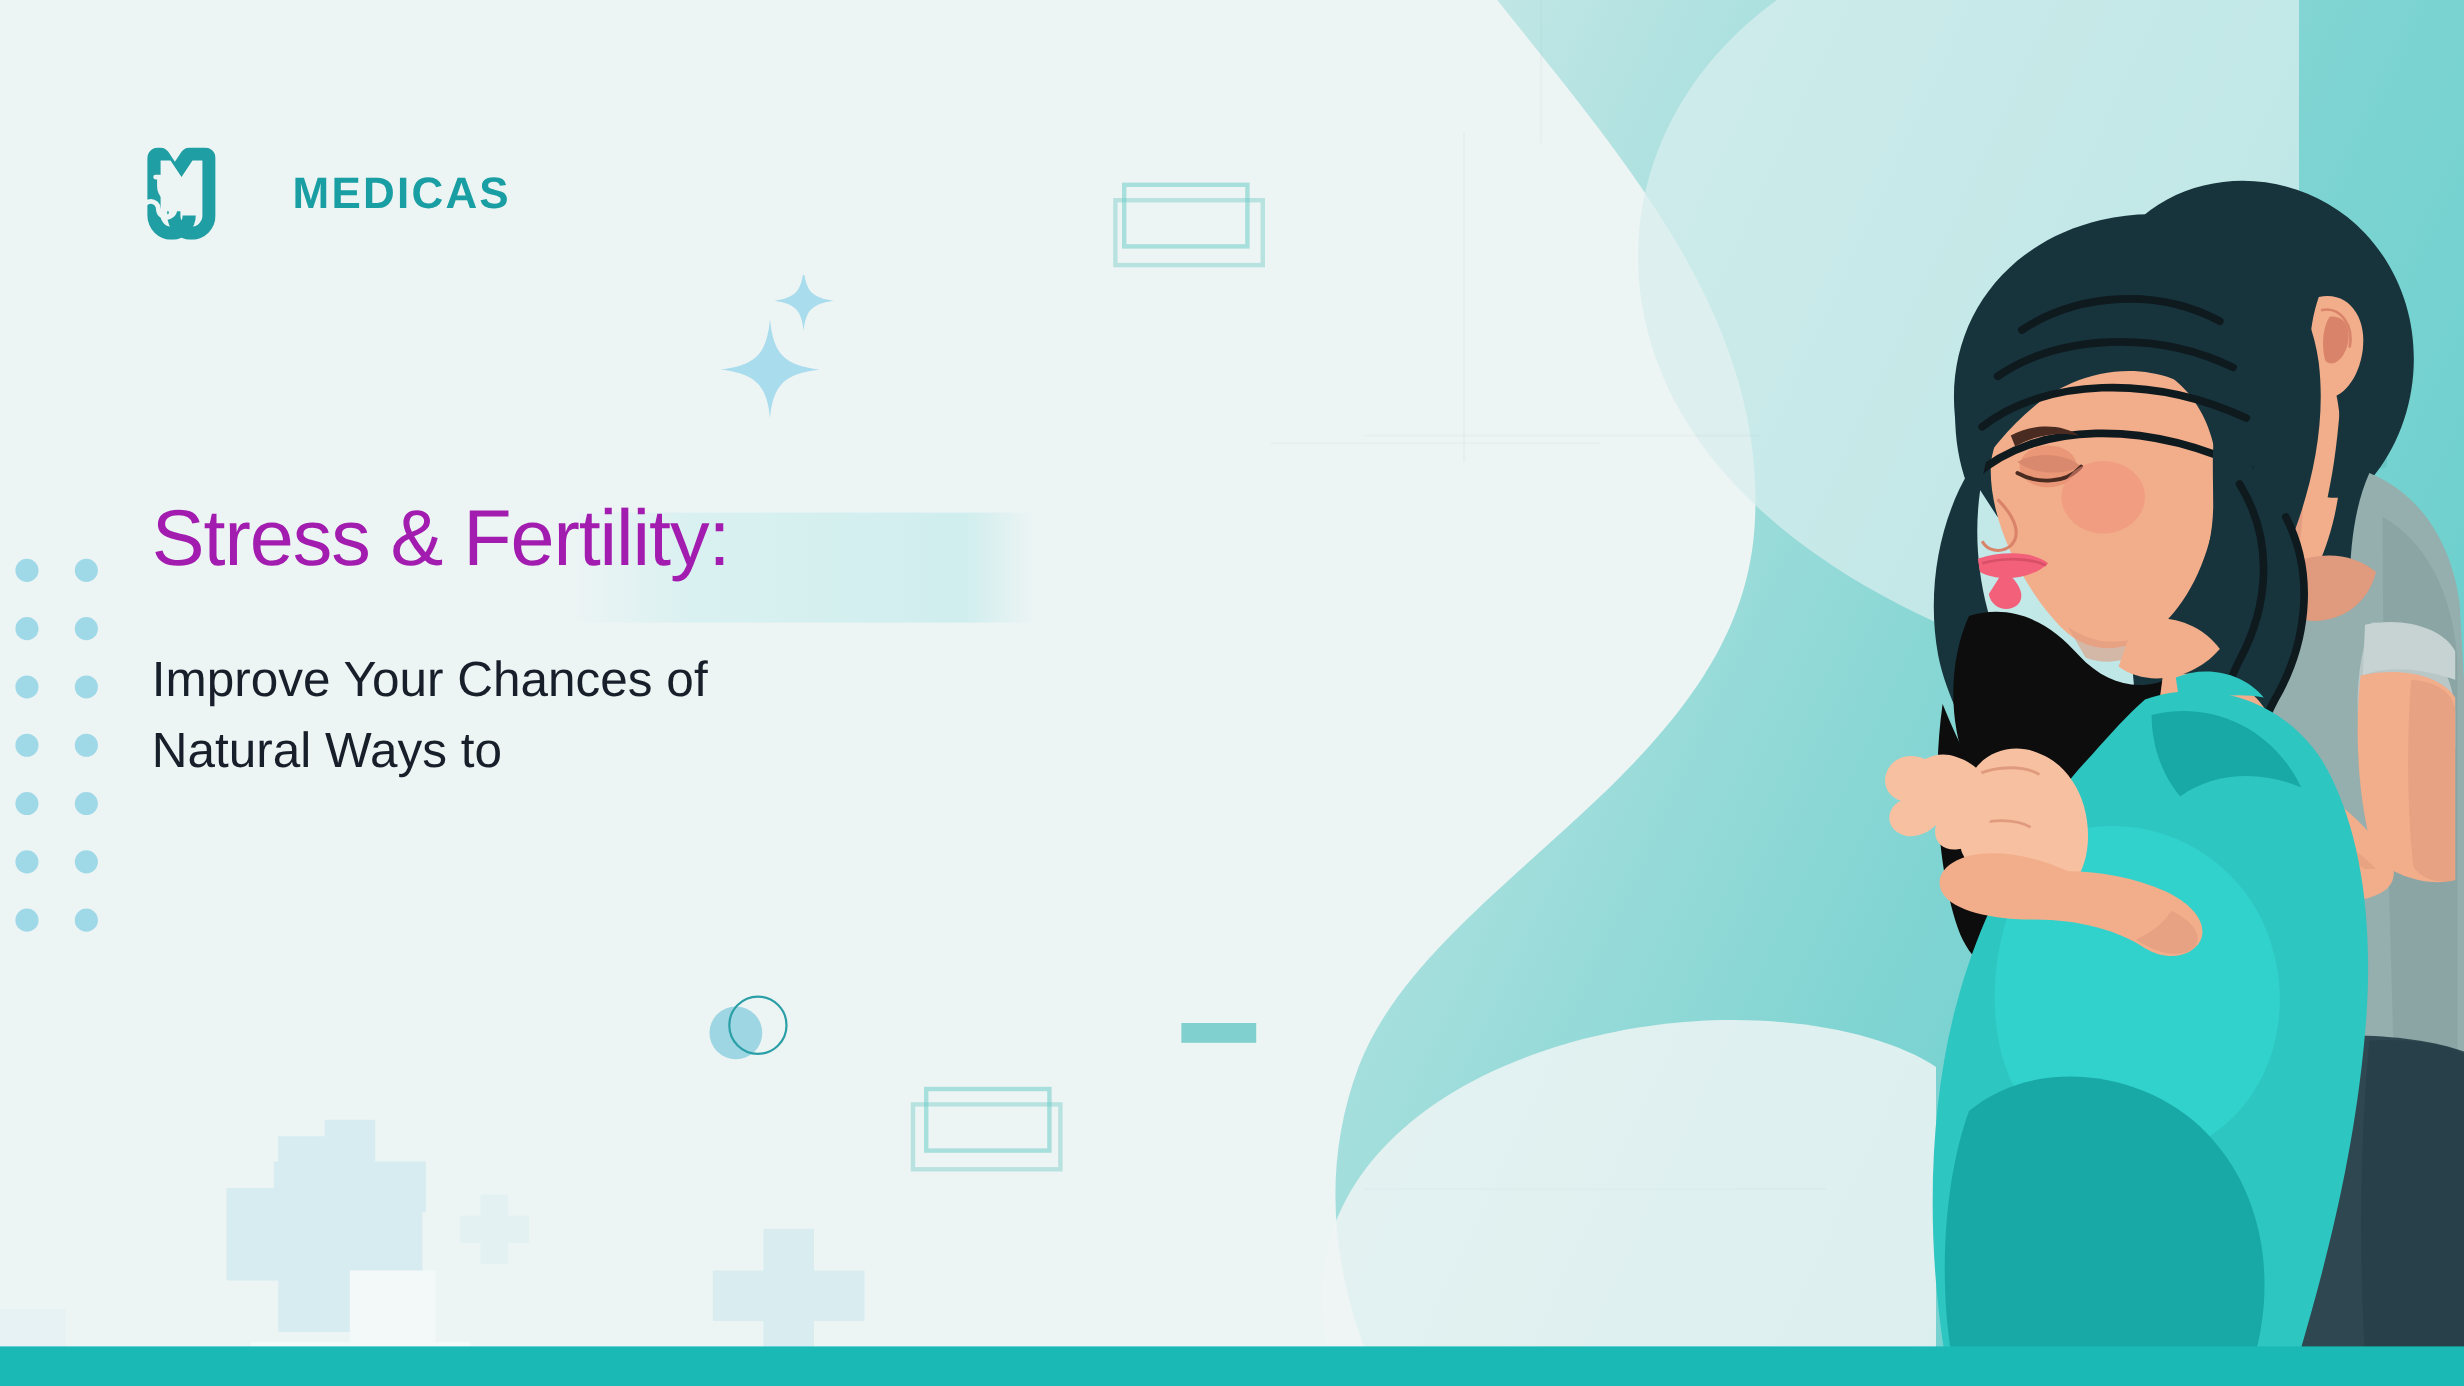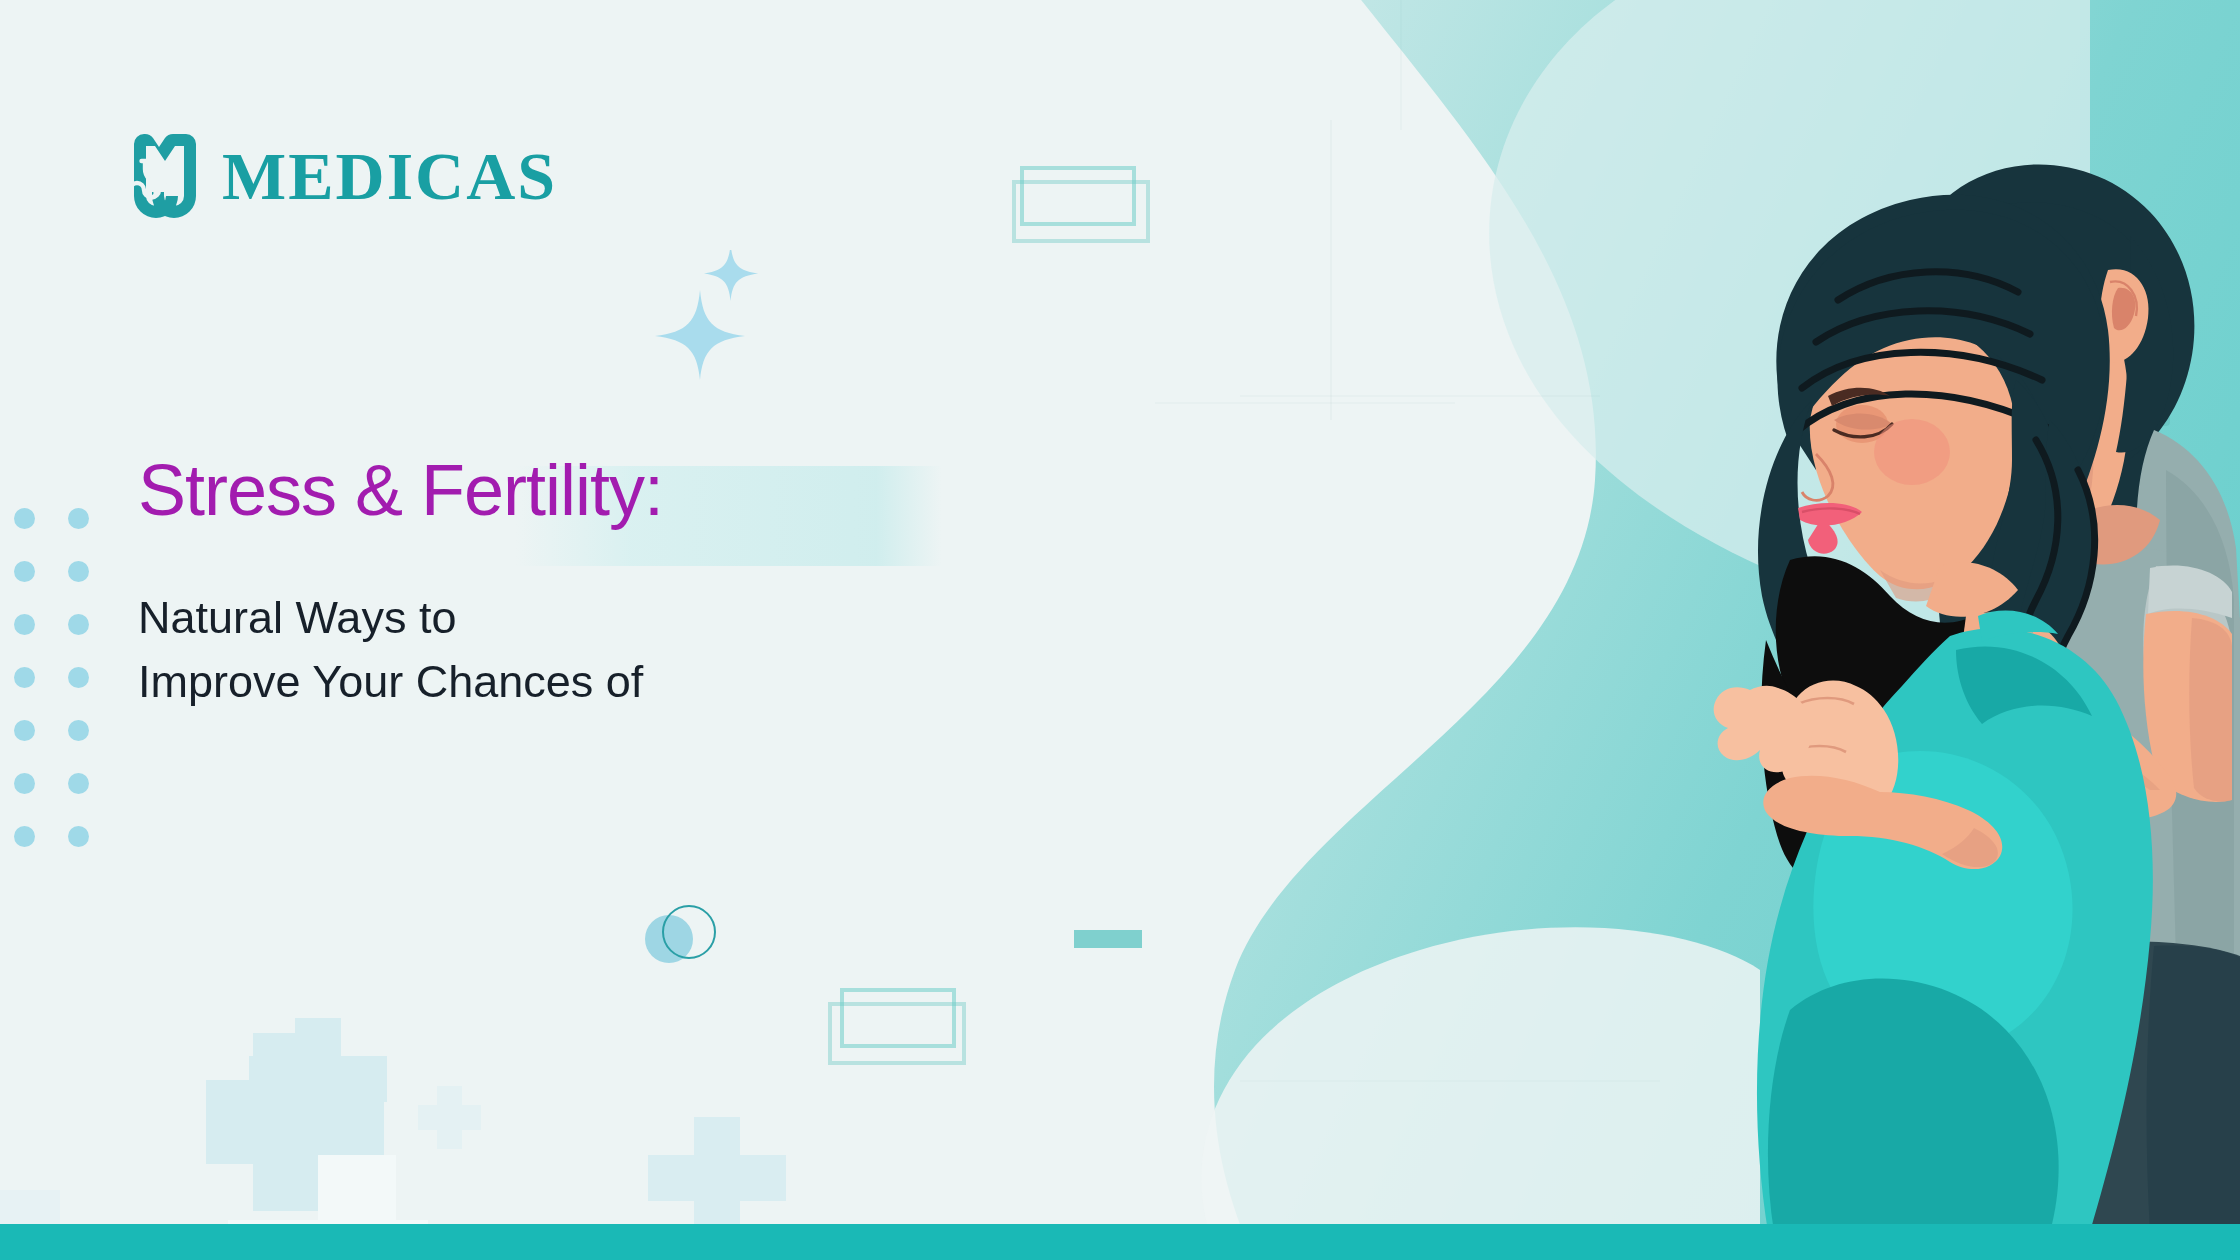--- a/index.html
+++ b/index.html
@@ -20,22 +20,22 @@
   #bg-blob{left:1050px;top:-40px;width:760px;height:1340px;}
   #bg-blob2{left:1000px;top:540px;width:760px;height:760px;}
   .tile-line-d{background:rgba(120,170,172,.22);}
 
   
   #bottom-bar{left:0;top:1224px;width:2240px;height:36px;background:#1ab9b6;}
 
   
   #logo-wrap{left:122px;top:134px;display:flex;align-items:center;gap:26px;}
   #logo-word{
-    font-size:68px;font-weight:bold;letter-spacing:2px;color:#199fa3;
-    font-family:Liberation Serif, serif;line-height:1;
+    font-size:40px;font-weight:bold;letter-spacing:2px;color:#199fa3;
+    font-family:Liberation Sans, sans-serif;line-height:1;margin-left:44px;
   }
   #headline-hl{
     left:122px;top:466px;width:820px;height:100px;
     background:linear-gradient(90deg,rgba(255,255,255,0) 0%,rgba(255,255,255,0) 48%,rgba(214,240,240,.85) 62%,rgba(205,237,237,.9) 92%,rgba(237,244,244,0) 100%);
   }
   #headline{
     left:138px;top:452px;width:900px;
     font-size:72px;font-weight:normal;color:#a21caf;letter-spacing:-1px;
     font-family:"Liberation Sans",sans-serif;line-height:1.08;
   }
@@ -182,22 +182,22 @@
         <circle cx="29.5" cy="59" r="4.3"></circle>
       </g>
     </svg>
     <span id="logo-word">MEDICAS</span>
   </div>
 
   <div class="abs" id="headline-hl"></div>
   <div class="abs" id="headline">Stress &amp; Fertility:</div>
 
   <div class="abs" id="subhead">
+    <div>Improve Your Chances of</div>
     <div>Natural Ways to</div>
-    <div>Improve Your Chances of</div>
   </div>
 
   <svg class="abs" style="left:1150px;top:0;width:1090px;height:1232px" viewBox="0 0 1090 1232">
 
     <defs>
       <clipPath id="frameClip">
           <rect x="0" y="0" width="1090" height="1232"></rect>
         </clipPath>
       <linearGradient id="shirtG" x1="0" y1="0" x2="1" y2="0">
         <stop offset="0" stop-color="#9db4b4"></stop>

